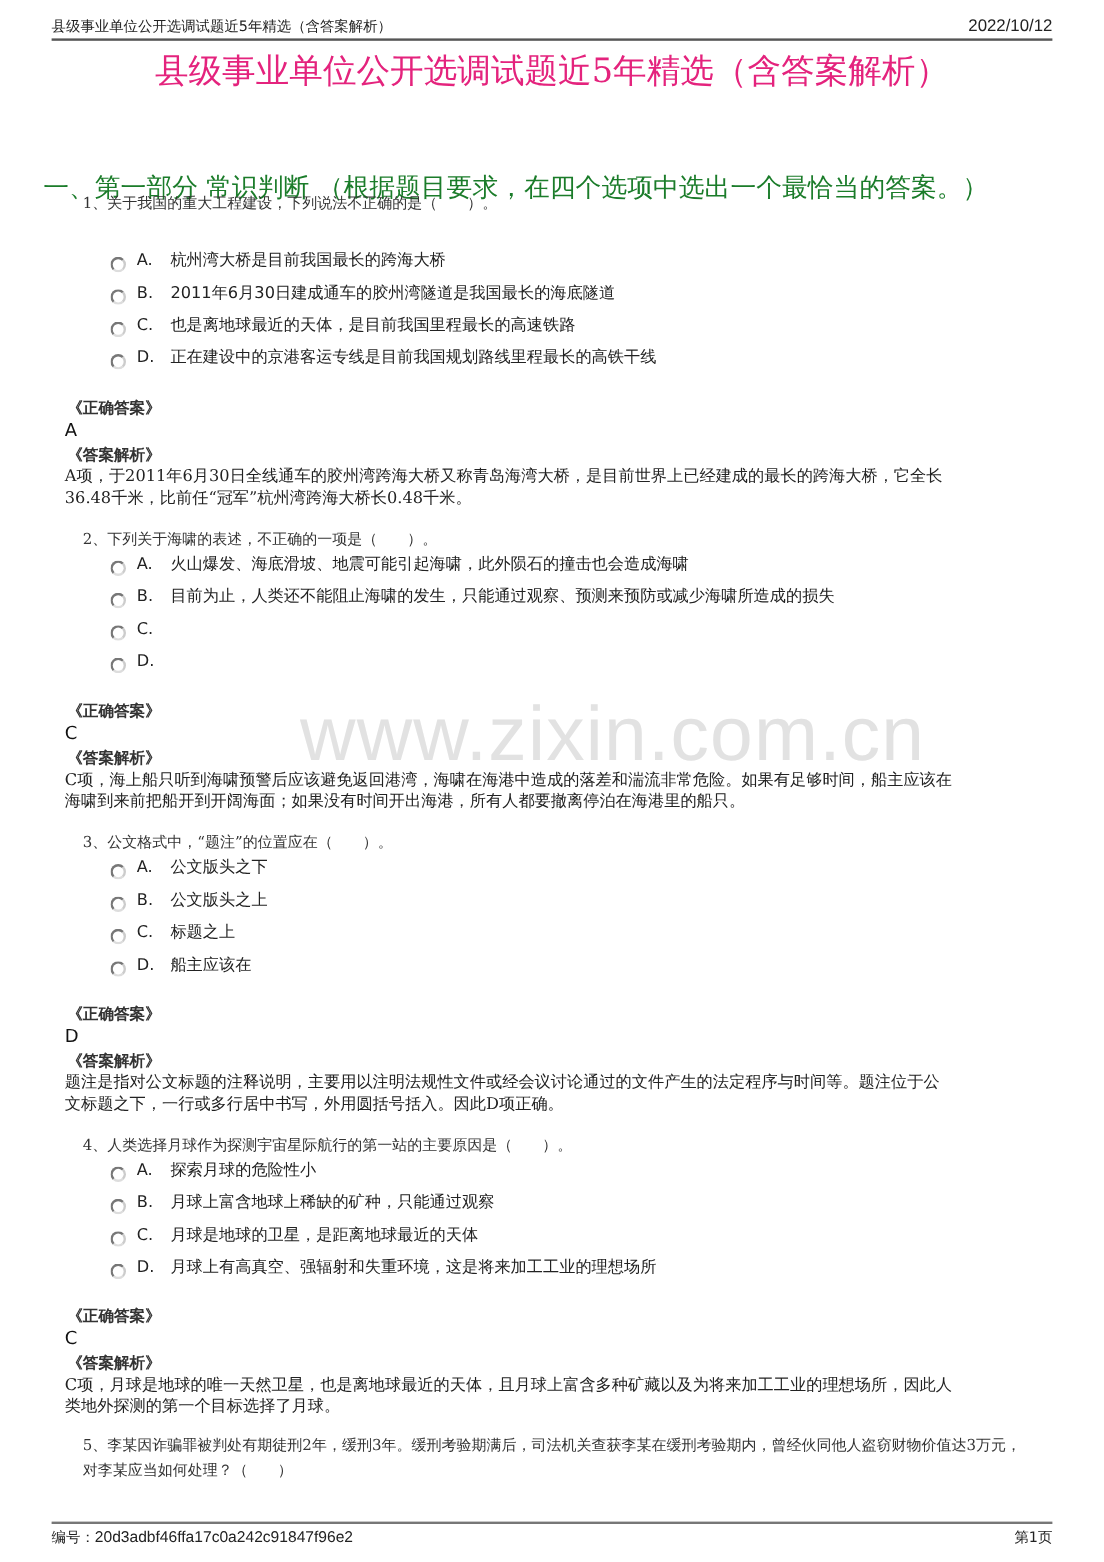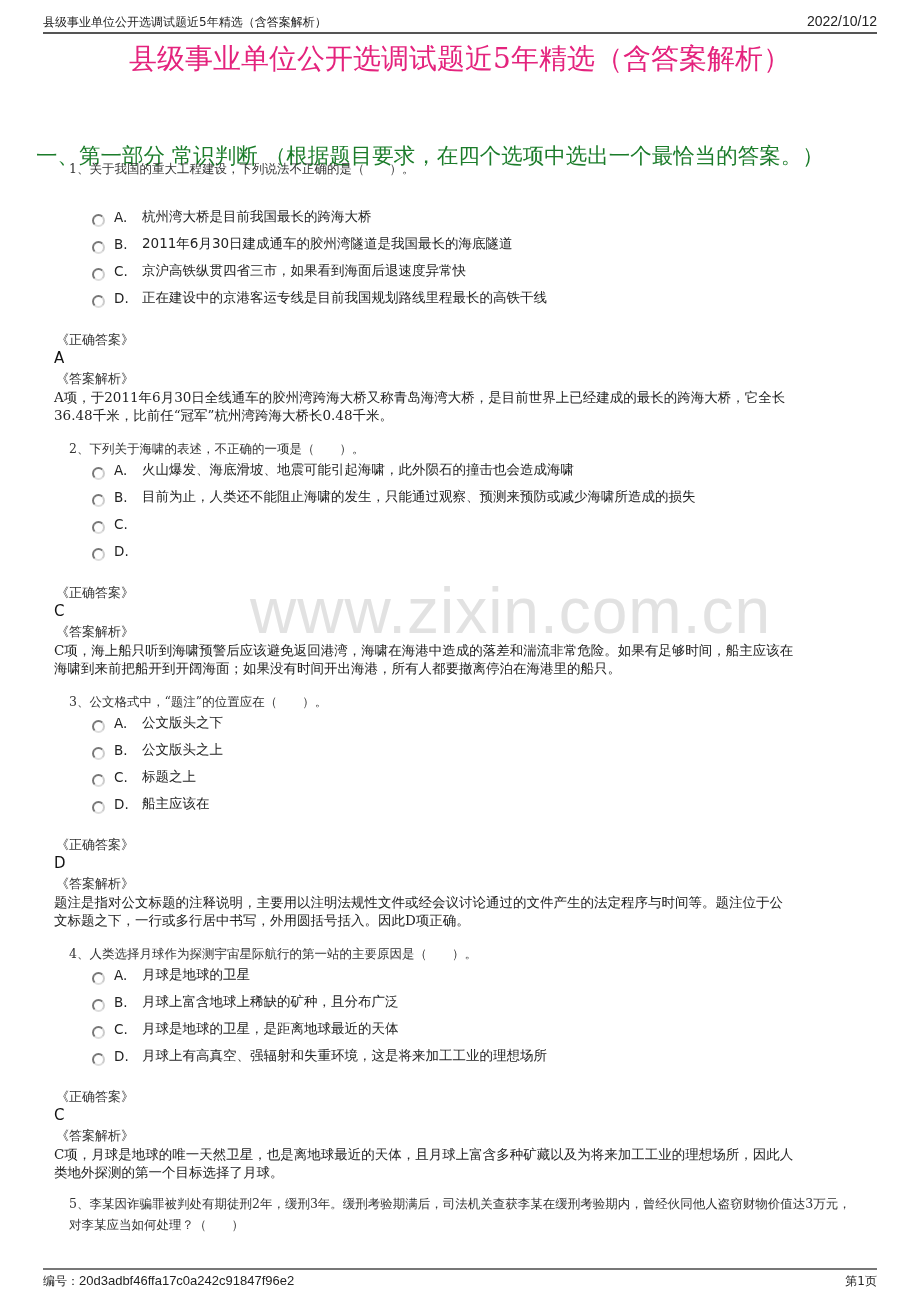--- a/index.html
+++ b/index.html
@@ -40,20 +40,21 @@
     width: 13px; height: 13px; border-radius: 50%;
     border: 2px solid #777; border-right-color: #ccc; border-bottom-color: #ddd;
     background: #fff; margin-right: 9px; margin-top: 6px; flex: none;
   }
   .opt-letter { font-family: "DejaVu Sans", sans-serif; font-size: 13.5px; width: 26px; flex: none; }
   .opt-text { font-family: "DejaVu Sans", sans-serif; font-size: 13.5px; margin-left: 2px; }
 
   .ans-label {
     position: absolute; left: 56px; font-size: 13px; color: #333;
     font-family: "DejaVu Serif", serif;
+    font-weight: bold;
   }
   .ans-value {
     position: absolute; left: 54px; font-size: 15px; color: #111;
     font-family: "DejaVu Sans", sans-serif;
   }
   .analysis {
     position: absolute; left: 54px; width: 810px;
     font-size: 13.5px; line-height: 19px; color: #222;
     font-family: "DejaVu Serif", serif;
   }
@@ -96,21 +97,21 @@
     <span class="opt-text">杭州湾大桥是目前我国最长的跨海大桥</span>
   </div>
   <div class="option" style="top:233px">
     <span class="radio"></span>
     <span class="opt-letter">B.</span>
     <span class="opt-text">2011年6月30日建成通车的胶州湾隧道是我国最长的海底隧道</span>
   </div>
   <div class="option" style="top:260px">
     <span class="radio"></span>
     <span class="opt-letter">C.</span>
-    <span class="opt-text">京沪高铁纵贯四省三市，如果看到海面后退速度异常快</span>
+    <span class="opt-text">也是离地球最近的天体，是目前我国里程最长的高速铁路</span>
   </div>
   <div class="option" style="top:287px">
     <span class="radio"></span>
     <span class="opt-letter">D.</span>
     <span class="opt-text">正在建设中的京港客运专线是目前我国规划路线里程最长的高铁干线</span>
   </div>
   <div class="ans-label" style="top:331px">《正确答案》</div>
   <div class="ans-value" style="top:349px">A</div>
   <div class="ans-label" style="top:370px">《答案解析》</div>
   <div class="analysis" style="top:388px">A项，于2011年6月30日全线通车的胶州湾跨海大桥又称青岛海湾大桥，是目前世界上已经建成的最长的跨海大桥，它全长</div>
@@ -165,26 +166,26 @@
   <div class="ans-label" style="top:836px">《正确答案》</div>
   <div class="ans-value" style="top:854px">D</div>
   <div class="ans-label" style="top:875px">《答案解析》</div>
   <div class="analysis" style="top:893px">题注是指对公文标题的注释说明，主要用以注明法规性文件或经会议讨论通过的文件产生的法定程序与时间等。题注位于公</div>
   <div class="analysis" style="top:911px">文标题之下，一行或多行居中书写，外用圆括号括入。因此D项正确。</div>
 
   <div class="q-stem" style="top:943px">4、人类选择月球作为探测宇宙星际航行的第一站的主要原因是（　　）。</div>
   <div class="option" style="top:964px">
     <span class="radio"></span>
     <span class="opt-letter">A.</span>
-    <span class="opt-text">月球是地球的卫星</span>
+    <span class="opt-text">探索月球的危险性小</span>
   </div>
   <div class="option" style="top:991px">
     <span class="radio"></span>
     <span class="opt-letter">B.</span>
-    <span class="opt-text">月球上富含地球上稀缺的矿种，且分布广泛</span>
+    <span class="opt-text">月球上富含地球上稀缺的矿种，只能通过观察</span>
   </div>
   <div class="option" style="top:1018px">
     <span class="radio"></span>
     <span class="opt-letter">C.</span>
     <span class="opt-text">月球是地球的卫星，是距离地球最近的天体</span>
   </div>
   <div class="option" style="top:1045px">
     <span class="radio"></span>
     <span class="opt-letter">D.</span>
     <span class="opt-text">月球上有高真空、强辐射和失重环境，这是将来加工工业的理想场所</span>

